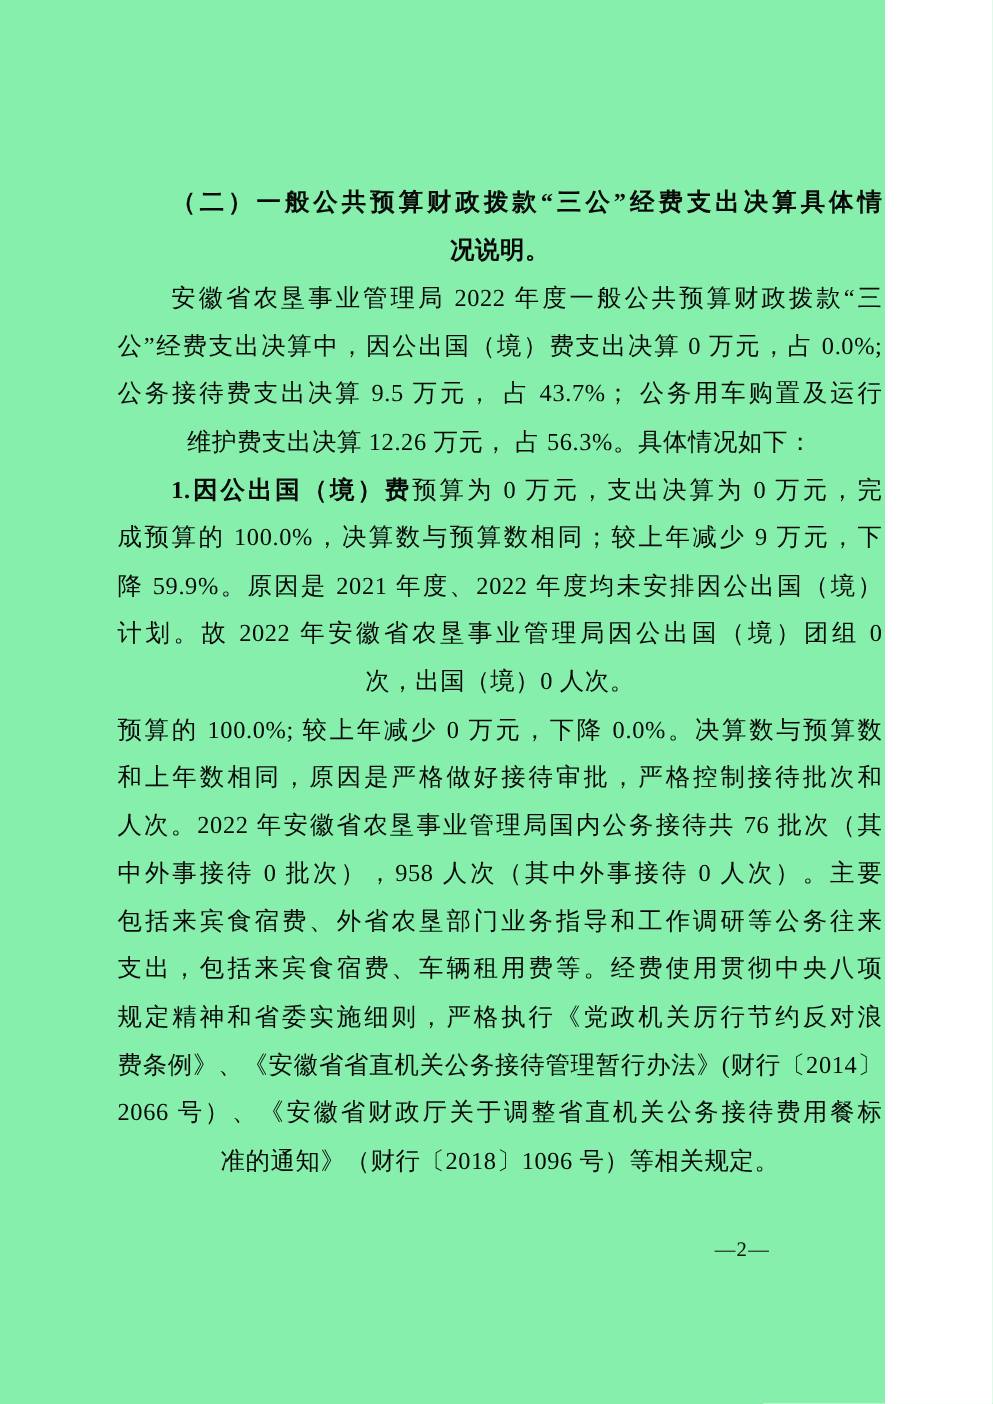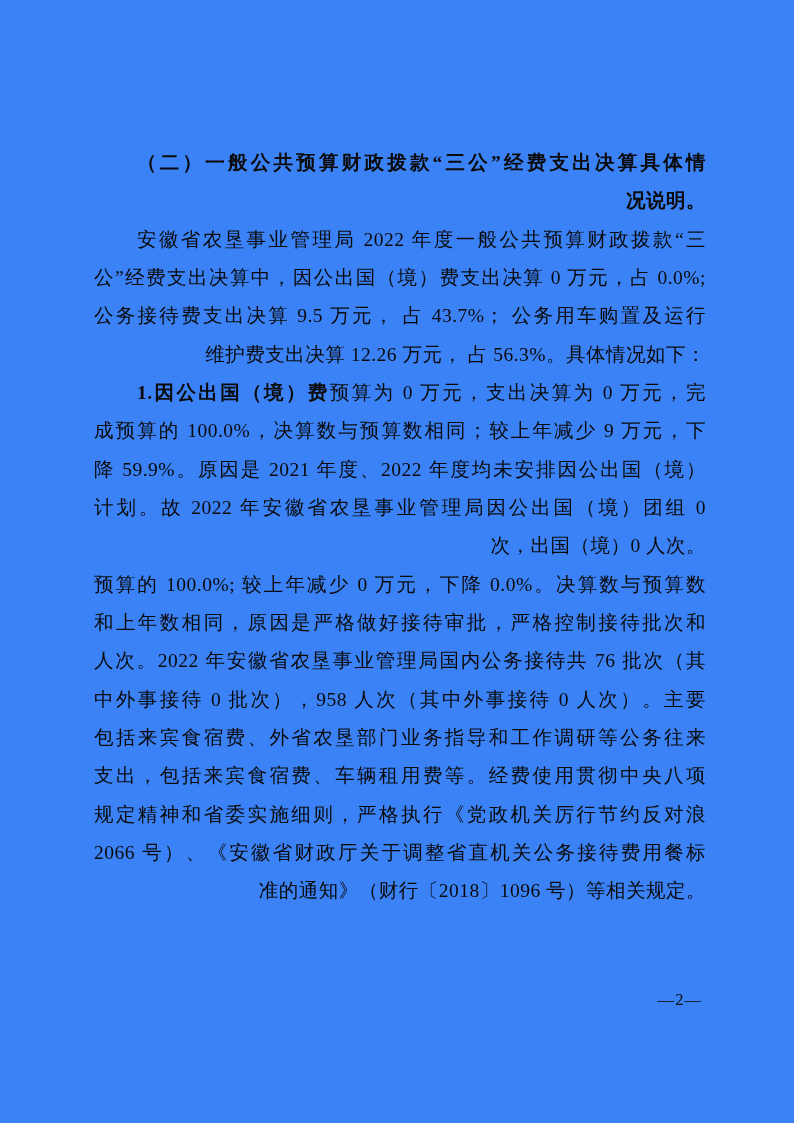--- a/index.html
+++ b/index.html
@@ -2,40 +2,40 @@
 <html><head>
 <meta charset="utf-8">
 <style>
   html, body {
     margin: 0;
     padding: 0;
     background: #ffffff;
   }
   .page {
     position: relative;
-    width: 794px;
+    width: 708px;
     height: 1123px;
-    background: #3b82f6;
+    background: #86efac;
     overflow: hidden;
     font-family: "Liberation Serif", "DejaVu Serif", serif;
     color: #0a0a0a;
   }
   .doc {
     position: absolute;
     left: 94px;
     top: 144px;
     width: 612px;
   }
   .ln {
     margin: 0;
     padding: 0;
     font-size: 19.5px;
     line-height: 38.33px;
     letter-spacing: 0.5px;
-    text-align: right;
+    text-align: center;
   }
   
   .fill {
     text-align: justify;
     text-align-last: justify;
   }
   .ind {
     text-indent: 43px;
   }
   .bold {
@@ -77,20 +77,21 @@
     </section>
 
     <section>
       <p class="ln fill">预算的 100.0%; 较上年减少 0 万元，下降 0.0%。决算数与预算数</p>
       <p class="ln fill">和上年数相同，原因是严格做好接待审批，严格控制接待批次和</p>
       <p class="ln fill">人次。2022 年安徽省农垦事业管理局国内公务接待共 76 批次（其</p>
       <p class="ln fill">中外事接待 0 批次），958 人次（其中外事接待 0 人次）。主要</p>
       <p class="ln fill">包括来宾食宿费、外省农垦部门业务指导和工作调研等公务往来</p>
       <p class="ln fill">支出，包括来宾食宿费、车辆租用费等。经费使用贯彻中央八项</p>
       <p class="ln fill">规定精神和省委实施细则，严格执行《党政机关厉行节约反对浪</p>
+      <p class="ln fill">费条例》、《安徽省省直机关公务接待管理暂行办法》(财行〔2014〕</p>
       <p class="ln fill">2066 号）、《安徽省财政厅关于调整省直机关公务接待费用餐标</p>
       <p class="ln">准的通知》（财行〔2018〕1096 号）等相关规定。</p>
     </section>
 
   </main>
 
   <div class="pagenum">—2—</div>
 </div>
 
 </body></html>

